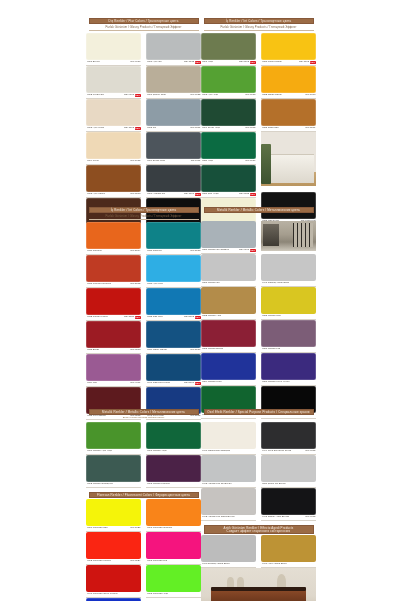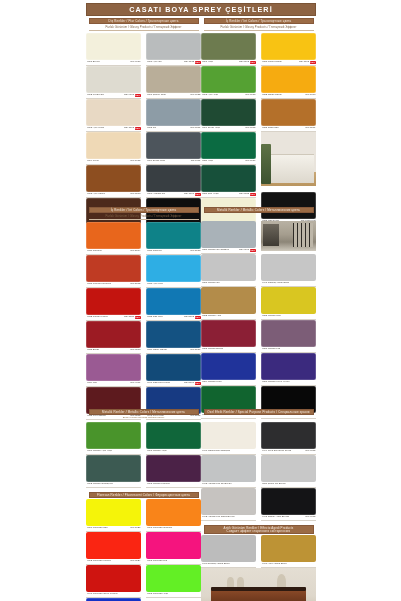--- a/index.html
+++ b/index.html
@@ -171,23 +171,20 @@
     content:"";position:absolute;left:10px;top:19px;width:95px;height:4px;
     background:#2e1a10;border-radius:1px;
   }
   .vase{position:absolute;background:#cfc6b4;border-radius:40% 40% 10% 10%;}
 </style>
 </head>
 <body>
 
 <div class="page">
 
-  <div class="title-bar">
-    <span>CASATI BOYA SPREY ÇEŞİTLERİ</span>
-  </div>
 
   <div class="col col-a" style="top:18px;">
     <div class="sec-head">
       <span>Dış Renkler / Piar Colors / Транспортные цвета</span>
     </div>
     <div class="sec-sub">
       <span>Parlak Görünüm / Glossy Products / Глянцевый Эффект</span>
     </div>
     <div class="grid">
       <div>

